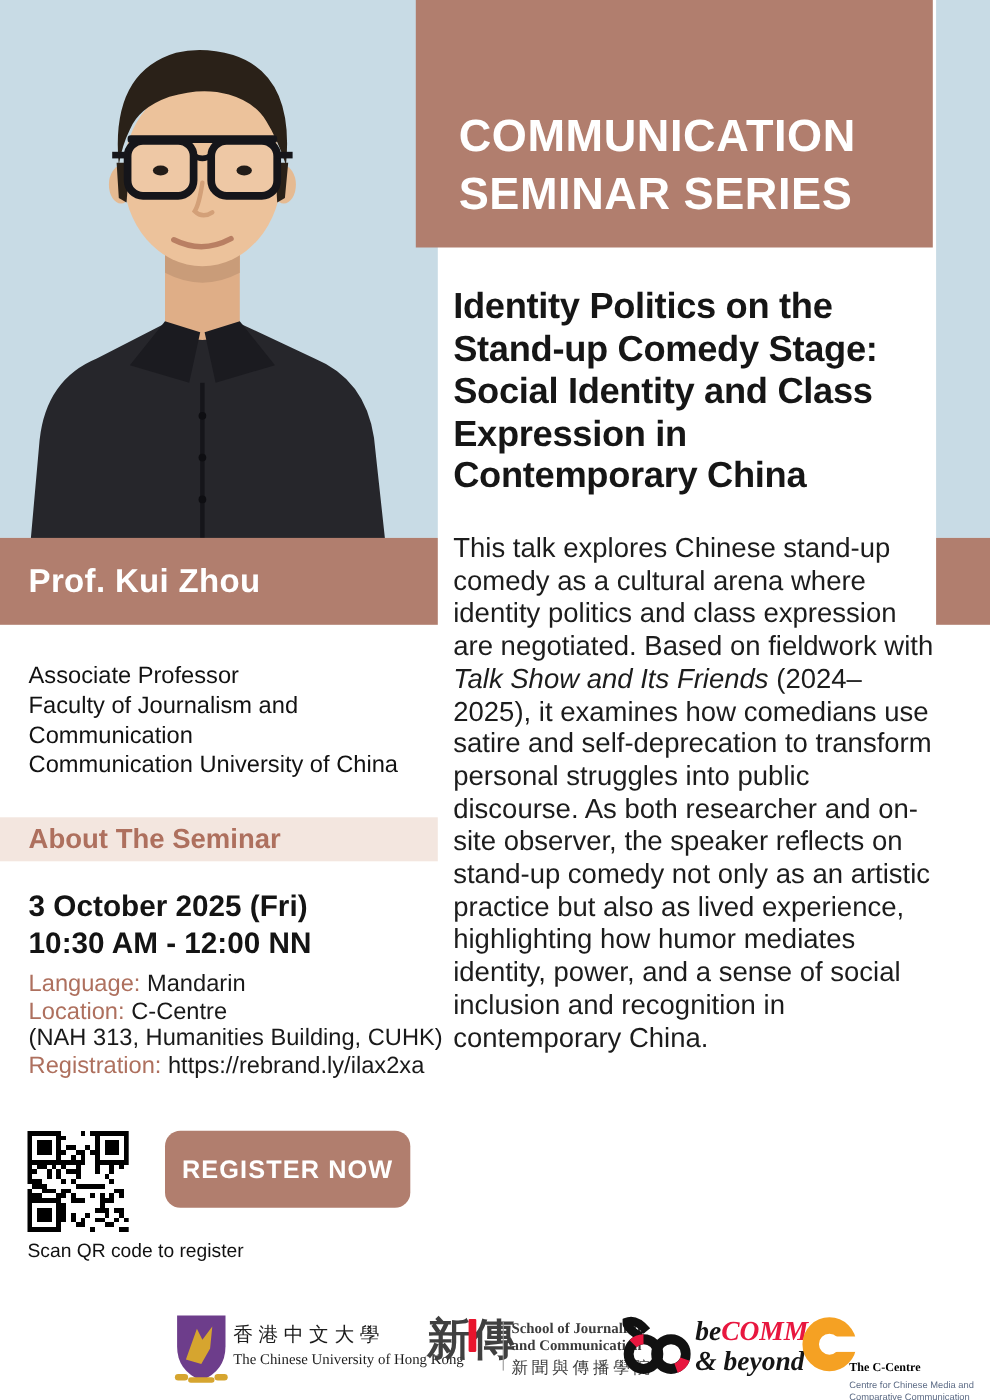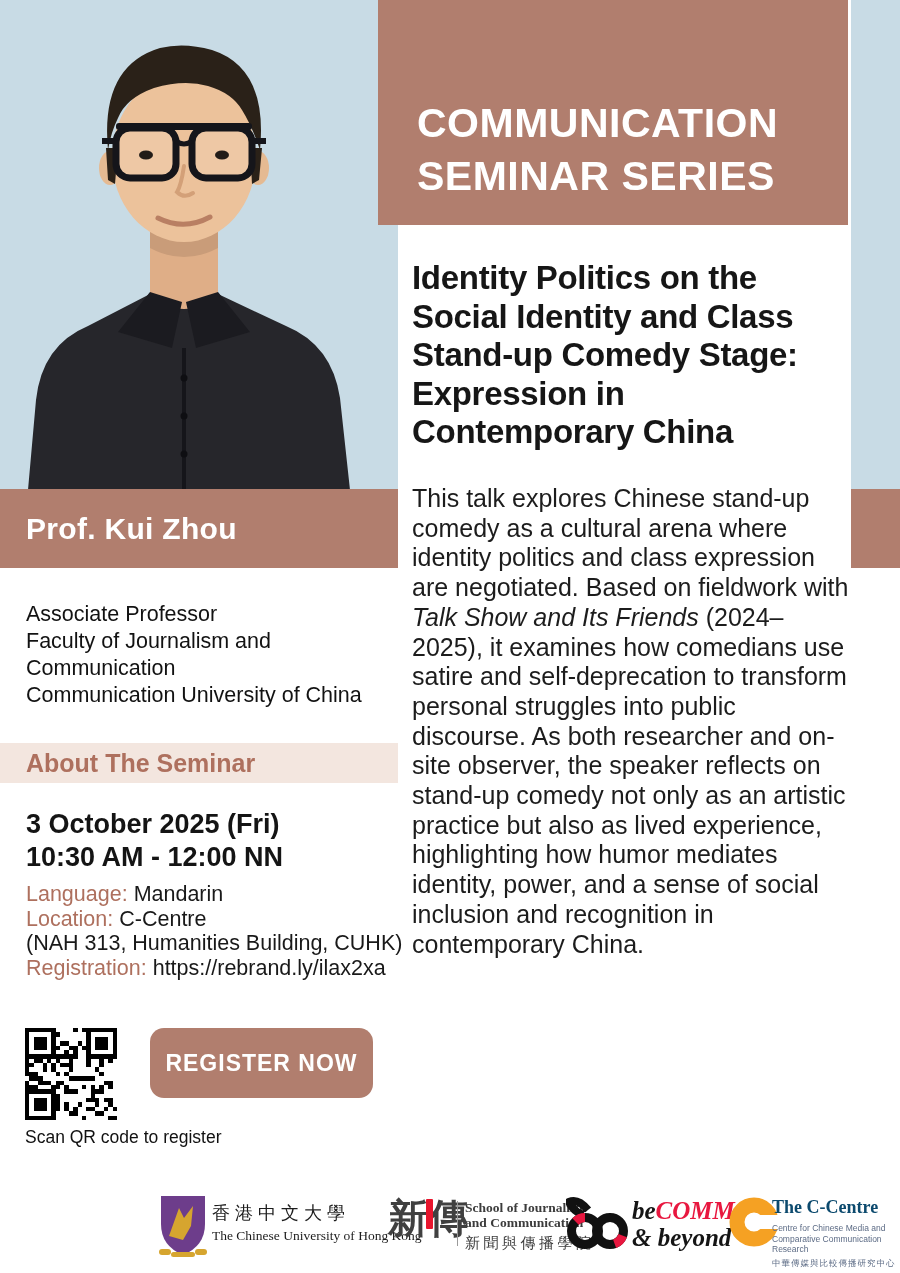--- a/index.html
+++ b/index.html
@@ -62,21 +62,21 @@
   .school-l      { font-family:"Liberation Serif",serif; font-weight:bold; font-size:13.5px; line-height:15px; }
   .school-zh     { font-size:15px; letter-spacing:3.5px; margin-top:4px; font-family:Liberation Mono, monospace; }
 
   .becomm-glyph  { left:566px; top:1196px; }
   .becomm-text   { left:632px; top:1197px; font-family:"Liberation Serif",serif; font-weight:bold;
                    font-style:italic; font-size:25px; line-height:27px; color:#151515; }
   .becomm-comm   { color:#e8173f; }
 
   .ccentre-glyph { left:728px; top:1196px; }
   .ccentre-text  { left:772px; top:1197px; }
-  .cc-name       { font-size:18px; font-weight:bold; color:#0c4a6e; font-family:"Liberation Serif",serif; }
+  .cc-name       { font-size:11px; font-weight:bold; color:#000000; font-family:"Liberation Serif",serif;margin-top:40px; }
   .cc-desc       { font-size:8.5px; color:#5c6b85; line-height:10.5px; margin-top:5px; }
   .cc-zh         { font-size:8.5px; color:#5c6b85; margin-top:3px; letter-spacing:1px;
                    font-family:"DejaVu Sans",sans-serif; }
 </style>
 </head>
 <body style="--blue: #c8dbe5; --brown: #b17e6e; --pink: #f3e6df; --accent: #ae705e;">
 
 <div class="poster">
 
   <div class="abs right-blue"></div>
@@ -116,22 +116,22 @@
 
   <div class="abs header-box">
     <div class="abs series-title" style="left:39px; top:97px;">
       <div>COMMUNICATION</div>
       <div>SEMINAR SERIES</div>
     </div>
   </div>
 
   <div class="abs talk-title">
     <div>Identity Politics on the</div>
+    <div>Stand-up Comedy Stage:</div>
     <div>Social Identity and Class</div>
-    <div>Stand-up Comedy Stage:</div>
     <div>Expression in</div>
     <div>Contemporary China</div>
   </div>
 
   <div class="abs abstract">
     <span>This talk explores Chinese stand-up comedy as a cultural arena where identity politics and class expression are negotiated. Based on fieldwork with </span><i>Talk Show and Its Friends</i><span> (2024–2025), it examines how comedians use satire and self-deprecation to transform personal struggles into public discourse. As both researcher and on-site observer, the speaker reflects on stand-up comedy not only as an artistic practice but also as lived experience, highlighting how humor mediates identity, power, and a sense of social inclusion and recognition in contemporary China.</span>
   </div>
 
   <div class="abs name-band">
     <span class="speaker-name">Prof. Kui Zhou</span>

